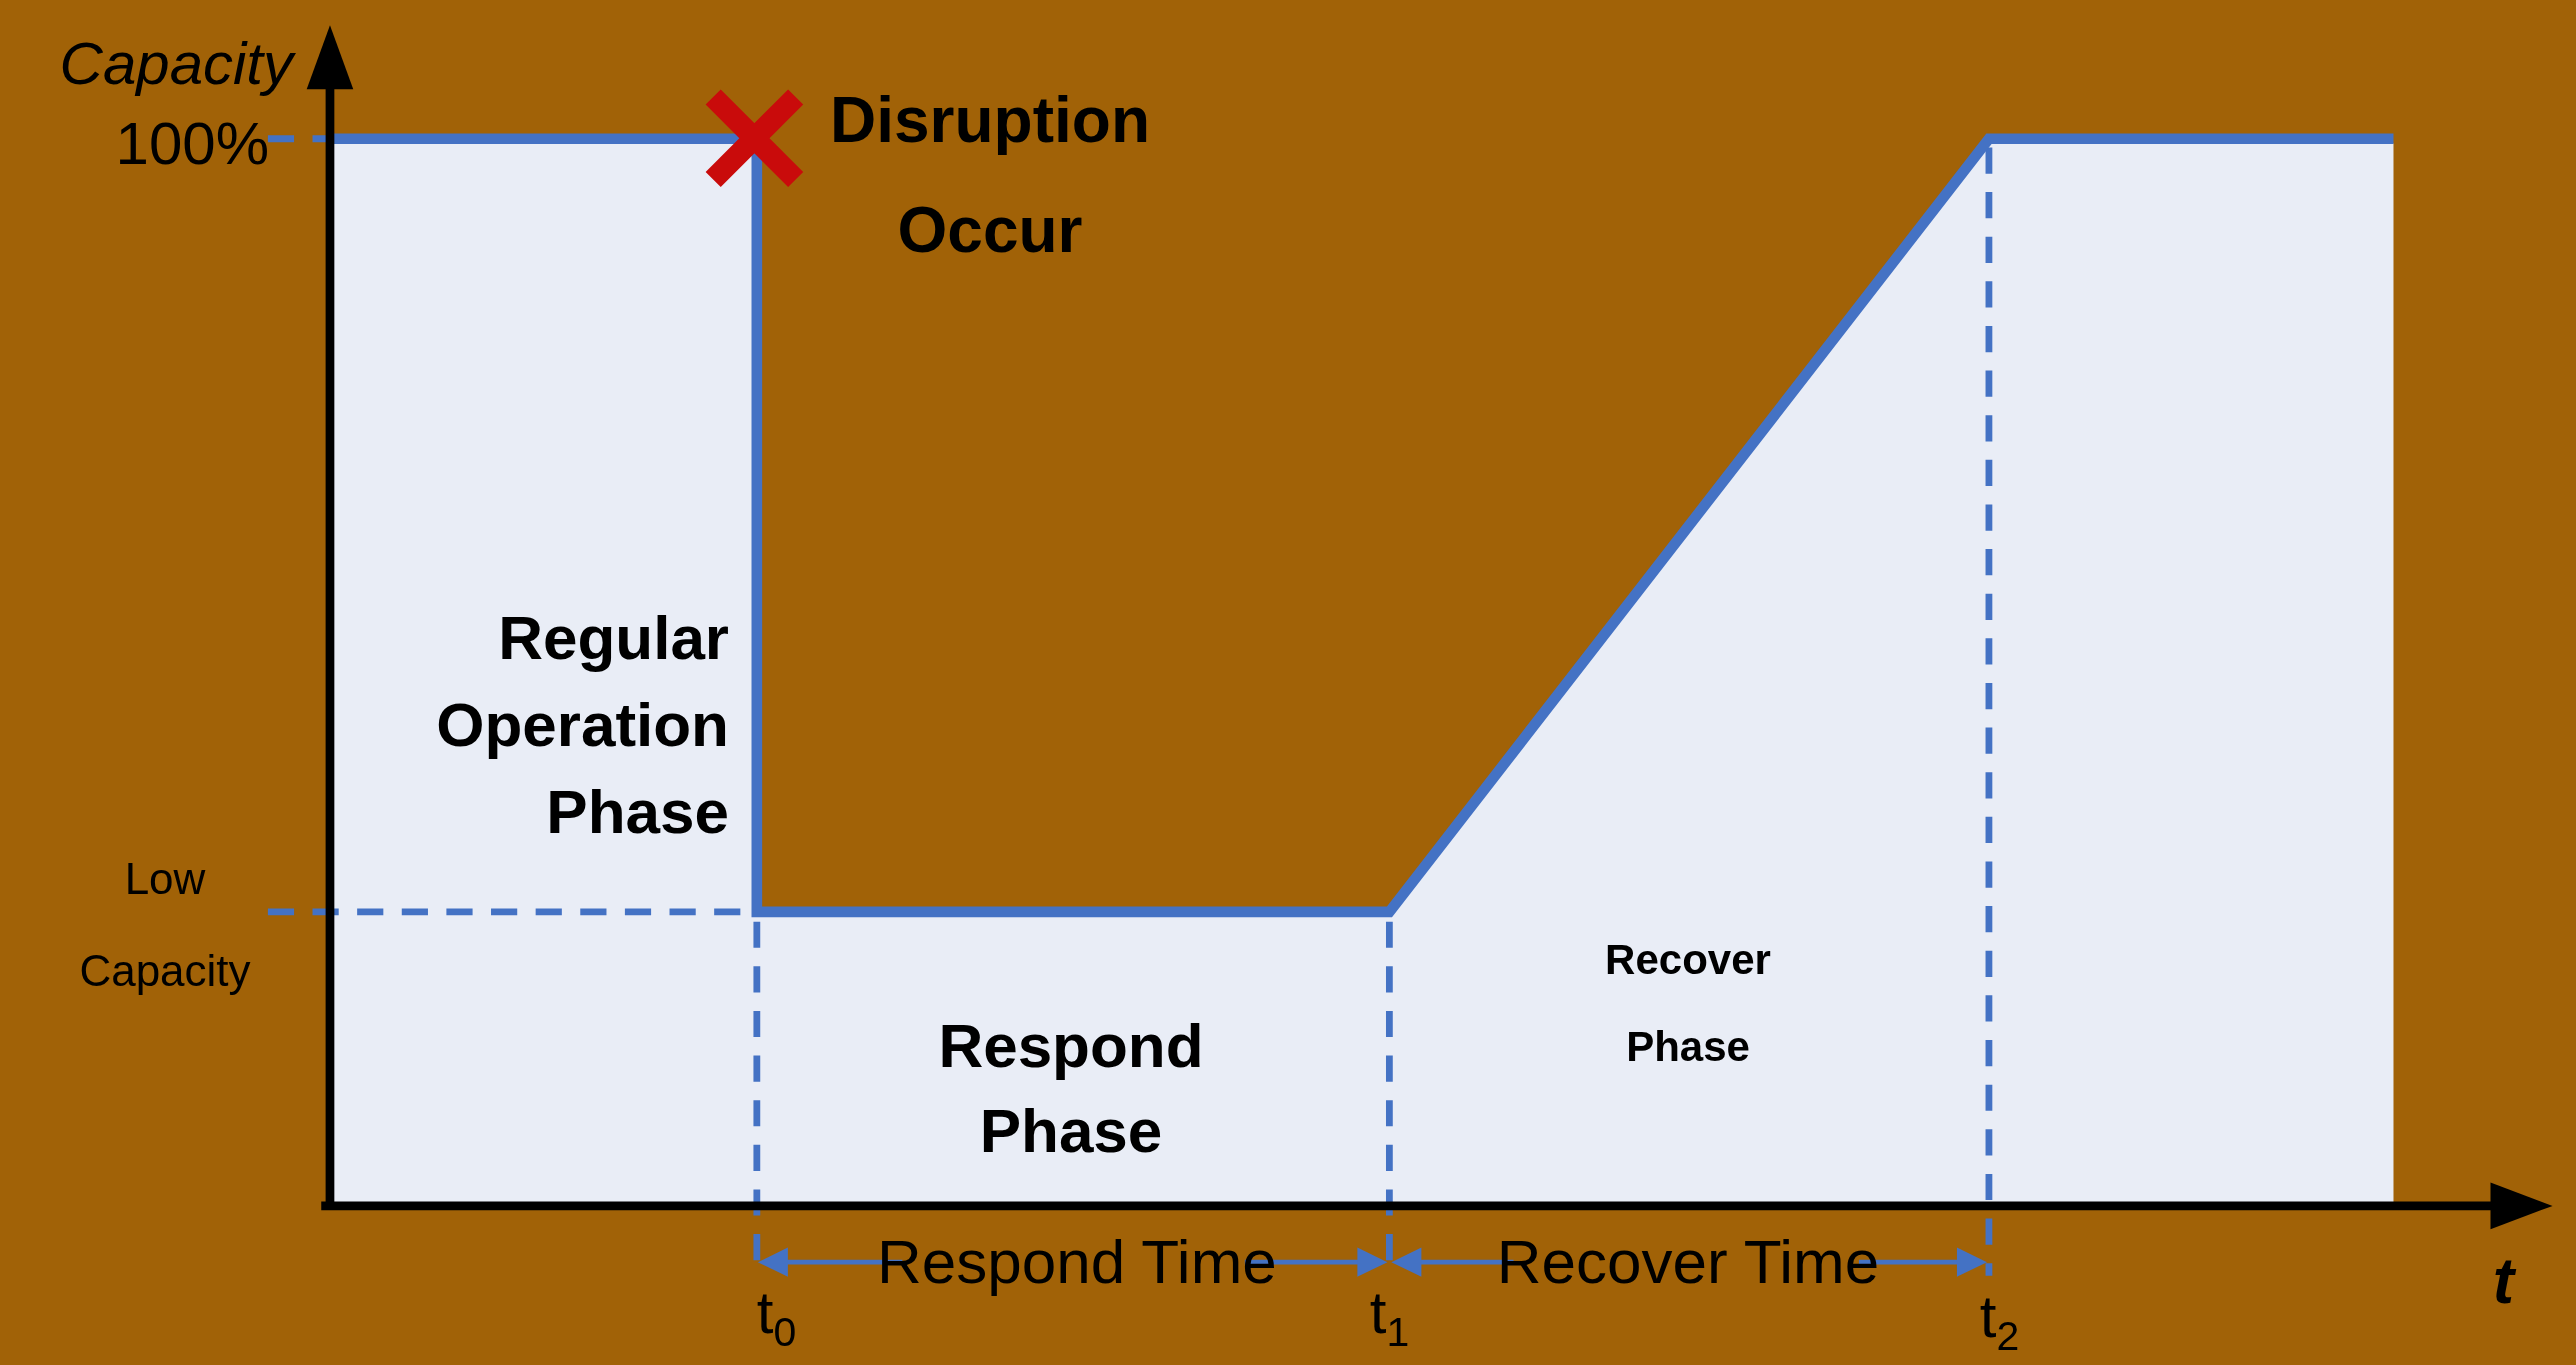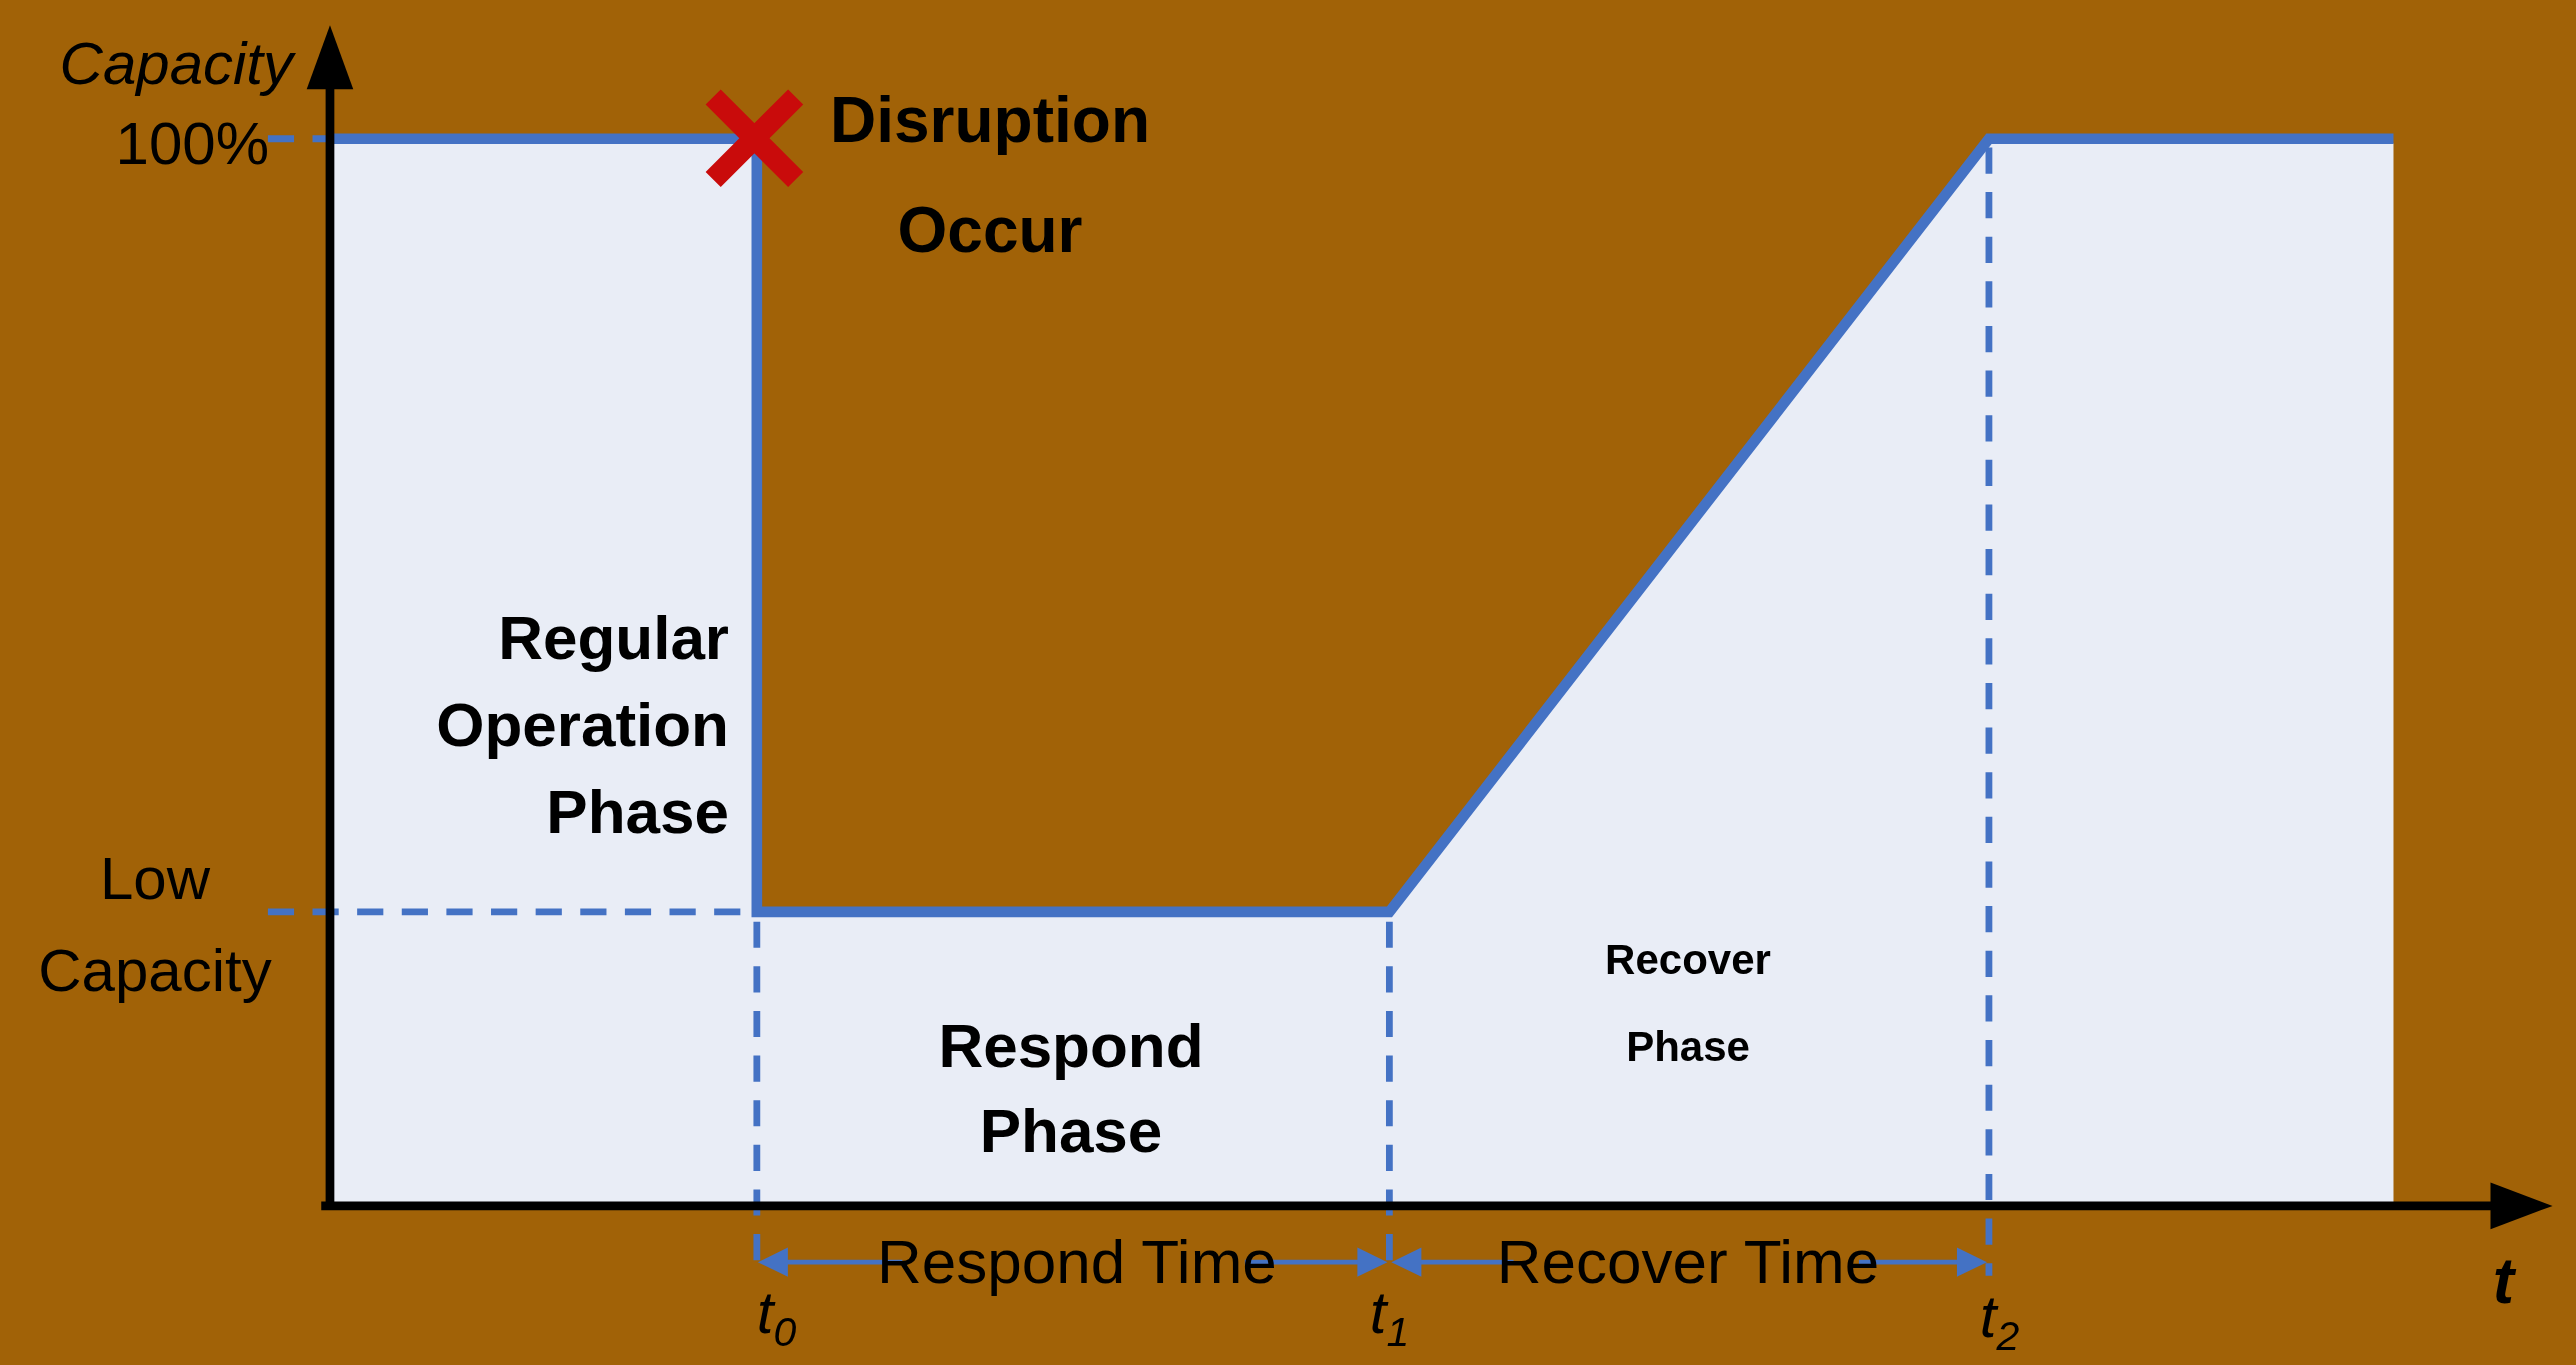--- a/index.html
+++ b/index.html
@@ -23,35 +23,35 @@
   .t-arrow    { fill: none; stroke: var(--accent_blue, #4472C4); stroke-width: 5; }
   .t-head     { fill: var(--accent_blue, #4472C4); stroke: none; }
 
   .lbl { position: absolute; text-align: center; white-space: nowrap; }
   .lbl > div { display: block; }
 
   .capacity-axis-lbl { left: 0; top: 29px; width: 293px; text-align: right;
                        font-size: 60px; font-style: italic; line-height: 70px; }
   .pct-lbl           { left: 0; top: 109px; width: 269px; text-align: right;
                        font-size: 60px; line-height: 70px; }
-  .lowcap-lbl        { left: 24px; top: 833px; width: 262px;
-                       font-size: 60px; line-height: 92px; }
+  .lowcap-lbl        { left: 34px; top: 833px; width: 262px;
+                       font-size: 44px; line-height: 92px; }
   .regular-lbl       { left: 341px; top: 594px; width: 388px;
                        font-size: 62px; font-weight: bold; line-height: 87px; text-align: right; }
   .disruption-lbl    { left: 796px; top: 65px; width: 388px;
                        font-size: 64px; font-weight: bold; line-height: 110px; }
   .respondph-lbl     { left: 877px; top: 988px; width: 388px;
                        font-size: 62px; font-weight: bold; line-height: 85px; margin-top: 15px; }
   .recoverph-lbl     { left: 1494px; top: 916px; width: 388px;
                        font-size: 42px; font-weight: bold; line-height: 87px; }
   .respondtime-lbl   { left: 877px; top: 1226px; width: 388px;
                        font-size: 62px; line-height: 72px; }
   .recovertime-lbl   { left: 1494px; top: 1226px; width: 388px;
                        font-size: 62px; line-height: 72px; }
-  .tick { font-size: 60px; font-style: italic; line-height: 70px; }
+  .tick { font-size: 60px; line-height: 70px; }
   .tick sub { font-size: 41px; line-height: 0; }
   .t0-tick { left: 728px;  top: 1278px; width: 97px; }
   .t1-tick { left: 1341px; top: 1278px; width: 97px; }
   .t2-tick { left: 1946px; top: 1282px; width: 107px; }
   .t-axis-lbl { left: 2455px; top: 1244px; width: 97px;
                 font-size: 64px; font-style: italic; font-weight: bold; line-height: 74px; }
 </style>
 </head>
 <body>
 

